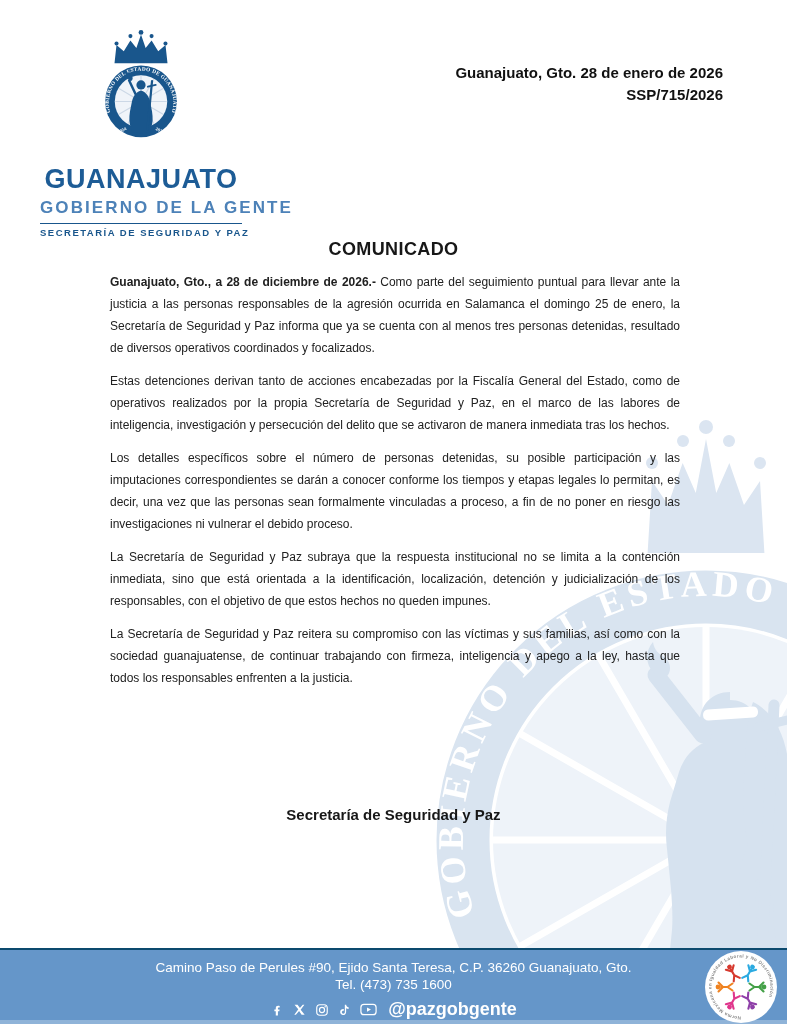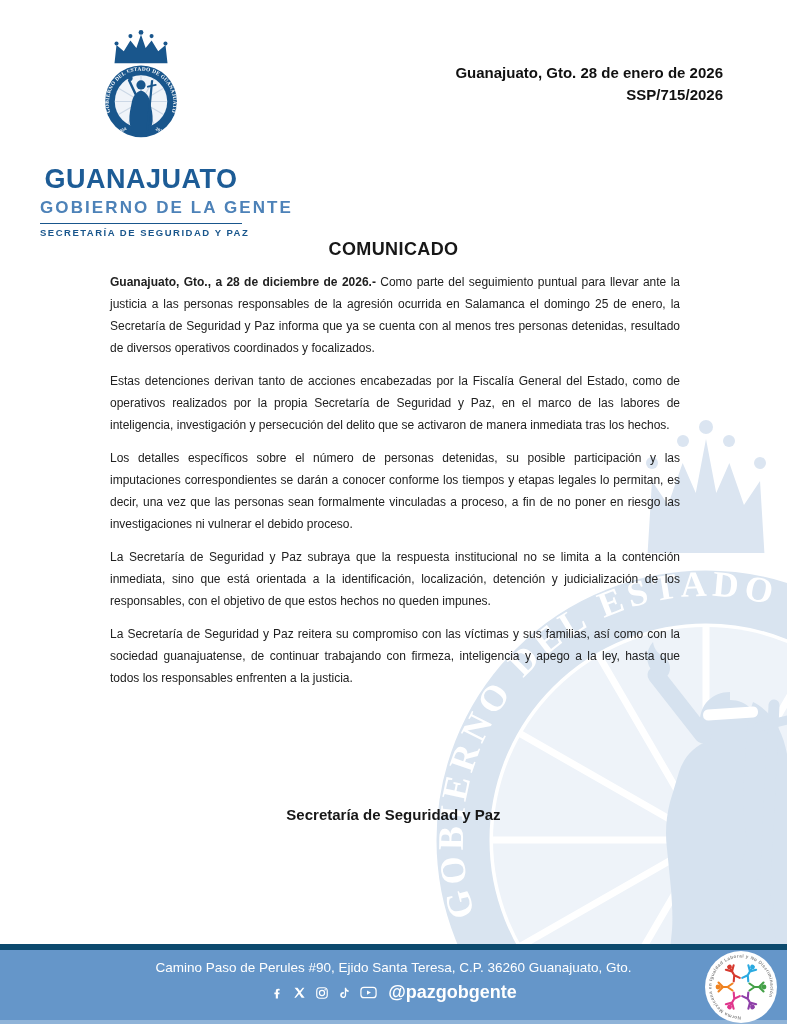--- a/index.html
+++ b/index.html
@@ -53,21 +53,21 @@
     margin:0 0 11px 0;font-size:12px;line-height:22px;
     text-align:justify;color:#212121;
   }
   .signature{
     position:absolute;left:0;right:0;top:806px;text-align:center;z-index:1;
     font-size:15px;font-weight:bold;color:#171717;
   }
   
   .footer{
     position:absolute;left:0;right:0;bottom:0;height:74px;
-    background:#6596c9;border-top:6px solid #0c4a6e;z-index:2;
+    background:#6596c9;border-top:2px solid #0c4a6e;z-index:2;
   }
   .footer::after{
     content:"";position:absolute;left:0;right:0;bottom:0;height:4px;
     background:rgba(255,255,255,.28);
   }
   .addr{margin-top:9px;text-align:center;color:#fff;font-size:13.5px;line-height:17px;}
   .social{
     display:flex;align-items:center;justify-content:center;gap:9px;
     margin-top:6px;color:#fff;
   }
@@ -176,20 +176,21 @@
       <p>Los detalles específicos sobre el número de personas detenidas, su posible participación y las imputaciones correspondientes se darán a conocer conforme los tiempos y etapas legales lo permitan, es decir, una vez que las personas sean formalmente vinculadas a proceso, a fin de no poner en riesgo las investigaciones ni vulnerar el debido proceso.</p>
       <p>La Secretaría de Seguridad y Paz subraya que la respuesta institucional no se limita a la contención inmediata, sino que está orientada a la identificación, localización, detención y judicialización de los responsables, con el objetivo de que estos hechos no queden impunes.</p>
       <p>La Secretaría de Seguridad y Paz reitera su compromiso con las víctimas y sus familias, así como con la sociedad guanajuatense, de continuar trabajando con firmeza, inteligencia y apego a la ley, hasta que todos los responsables enfrenten a la justicia.</p>
     </div>
 
   <div class="signature">Secretaría de Seguridad y Paz</div>
 
   <div class="footer">
     <div class="addr">
       <div>Camino Paso de Perules #90, Ejido Santa Teresa, C.P. 36260 Guanajuato, Gto.</div>
+      <div>Tel. (473) 735 1600</div>
     </div>
     <div class="social">
       <span>
         <svg width="14" height="14" viewBox="0 0 24 24" fill="#fff">
           <path d="M13.6,21.5 v-7.2 h2.4 l0.4,-3 h-2.8 V9.3 c0,-0.9 0.3,-1.5 1.6,-1.5 h1.4 V5.1 C15.9,5 14.9,4.9 13.8,4.9 c-2.3,0 -3.9,1.4 -3.9,4 v2.4 H7.5 v3 h2.4 v7.2 z"></path>
         </svg>
       </span>
       <span>
         <svg width="13" height="13" viewBox="0 0 24 24" fill="#fff">
           <path d="M2.8,3 h5.6 l4.4,6.4 L17.9,3 h3.1 l-6.8,9.3 L21.5,21.5 h-5.6 l-4.7,-6.8 L5.4,21.5 H2.4 l7.4,-10.1 z"></path>

